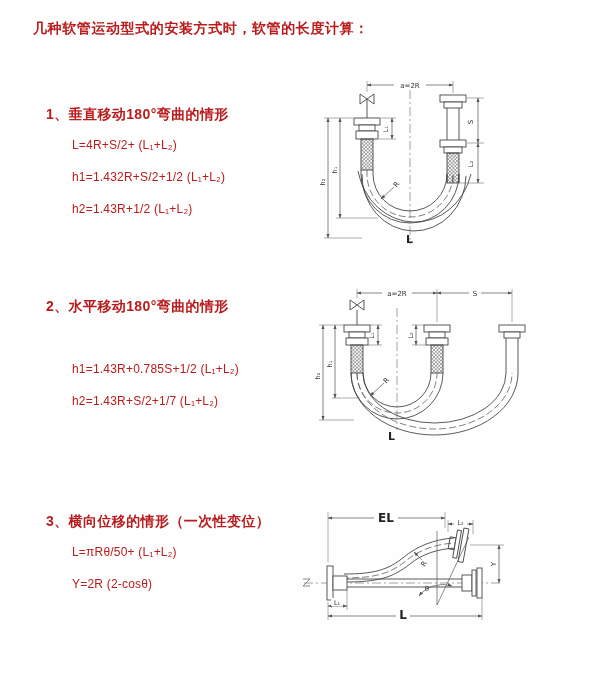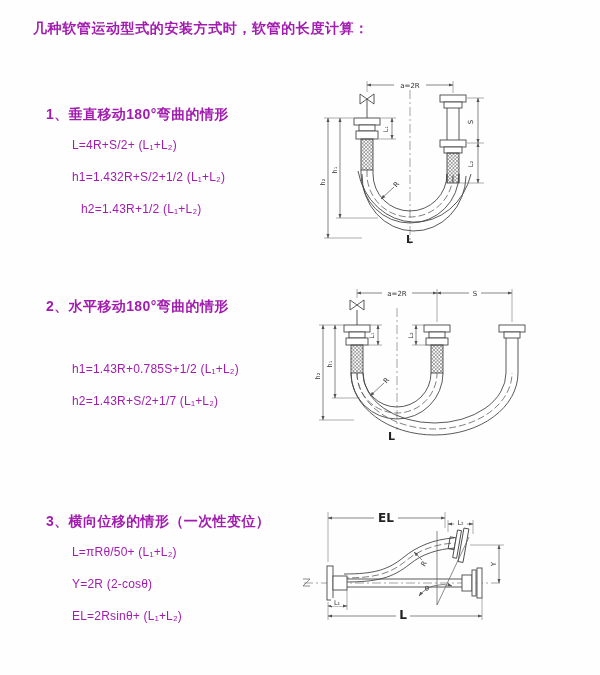--- a/index.html
+++ b/index.html
@@ -1,18 +1,18 @@
 <!DOCTYPE html>
 <html><head>
 <meta charset="utf-8">
 <style>
   html,body{margin:0;padding:0;background:#ffffff;}
   .page{
     position:relative;width:600px;height:675px;background:#fefefe;
-    font-family:"Liberation Sans","DejaVu Sans",sans-serif;color:#a21caf;overflow:hidden;text-decoration:underline;
+    font-family:"Liberation Sans","DejaVu Sans",sans-serif;color:#b91c1c;overflow:hidden;text-decoration:underline;
   }
   .title{position:absolute;left:33px;top:20px;font-size:14px;font-weight:600;letter-spacing:0.6px;}
   .sec-heading{position:absolute;font-size:14px;font-weight:600;letter-spacing:0.4px;}
   .formula{position:absolute;font-size:12px;font-weight:400;letter-spacing:0.2px;}
   svg{position:absolute;overflow:visible;}
   
   .draw{stroke:#474747;stroke-width:0.9;fill:none;}
   .draw2{stroke:#5a5a5a;stroke-width:0.7;fill:none;}
   .dimln{stroke:#555;stroke-width:0.7;fill:none;}
   .ext{stroke:#6a6a6a;stroke-width:0.55;fill:none;}
@@ -40,30 +40,29 @@
         <path d="M0,3.5 L3.5,0 M0,0 L3.5,3.5" stroke="#5c5c5c" stroke-width="0.55"></path>
       </pattern>
     </defs>
   </svg>
 
   <div class="title">几种软管运动型式的安装方式时，软管的长度计算：</div>
 
   <div class="sec-heading" style="left:46px;top:106px">1、垂直移动180°弯曲的情形</div>
   <div class="formula" style="left:72px;top:138px">L=4R+S/2+ (L₁+L₂)</div>
   <div class="formula" style="left:72px;top:170px">h1=1.432R+S/2+1/2 (L₁+L₂)</div>
-  <div class="formula" style="left:81px;top:202px">h2=1.43R+1/2 (L₁+L₂)</div>
+  <div class="formula" style="left:72px;top:202px">h2=1.43R+1/2 (L₁+L₂)</div>
 
   <div class="sec-heading" style="left:46px;top:298px">2、水平移动180°弯曲的情形</div>
   <div class="formula" style="left:72px;top:362px">h1=1.43R+0.785S+1/2 (L₁+L₂)</div>
   <div class="formula" style="left:72px;top:394px">h2=1.43R+S/2+1/7 (L₁+L₂)</div>
 
   <div class="sec-heading" style="left:46px;top:513px">3、横向位移的情形（一次性变位）</div>
   <div class="formula" style="left:72px;top:545px">L=πRθ/50+ (L₁+L₂)</div>
   <div class="formula" style="left:72px;top:577px">Y=2R (2-cosθ)</div>
-  <div class="formula" style="left:72px;top:609px">EL=2Rsinθ+ (L₁+L₂)</div>
 
   <svg style="left:310px;top:70px" width="260" height="185" viewBox="0 0 260 185" role="img">
     <g>
         <line class="cl" x1="100" y1="20" x2="100" y2="174"></line>
       </g>
 
     <g>
       <line class="ext" x1="57" y1="22" x2="57" y2="11"></line>
       <line class="ext" x1="143" y1="23" x2="143" y2="11"></line>
       <line class="dimln" x1="57" y1="15" x2="143" y2="15" marker-start="url(#mk)" marker-end="url(#mk)"></line>

